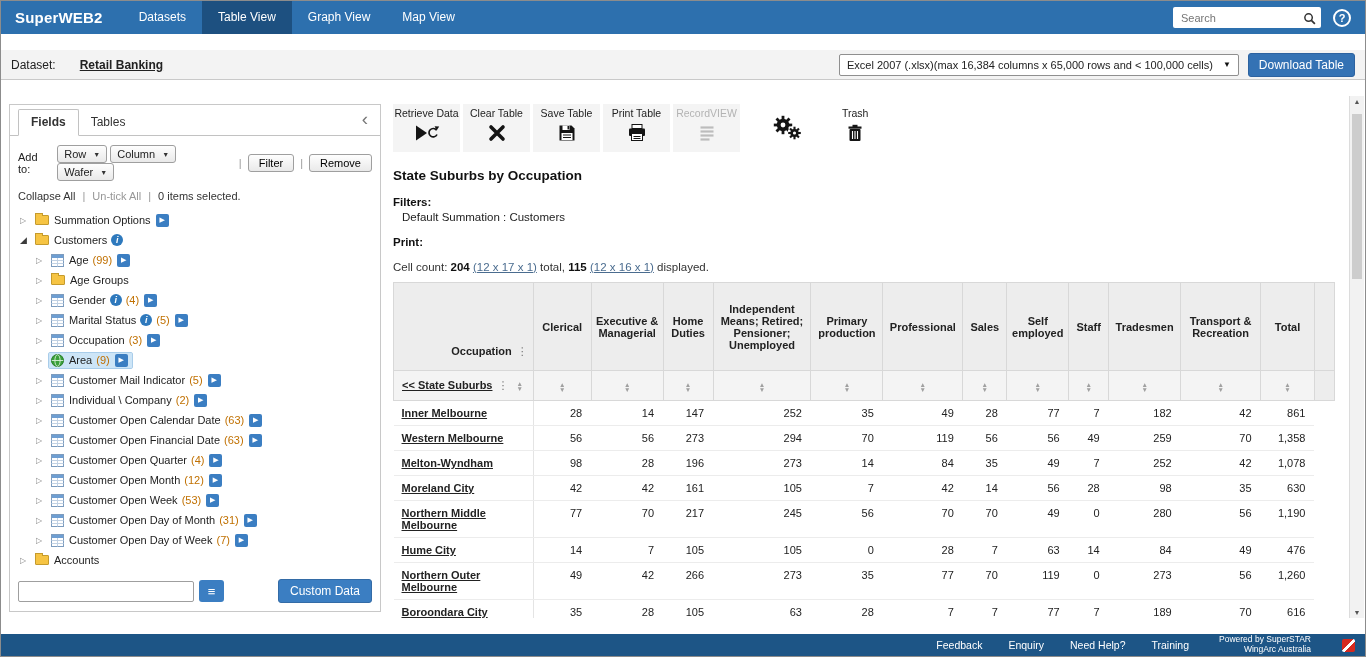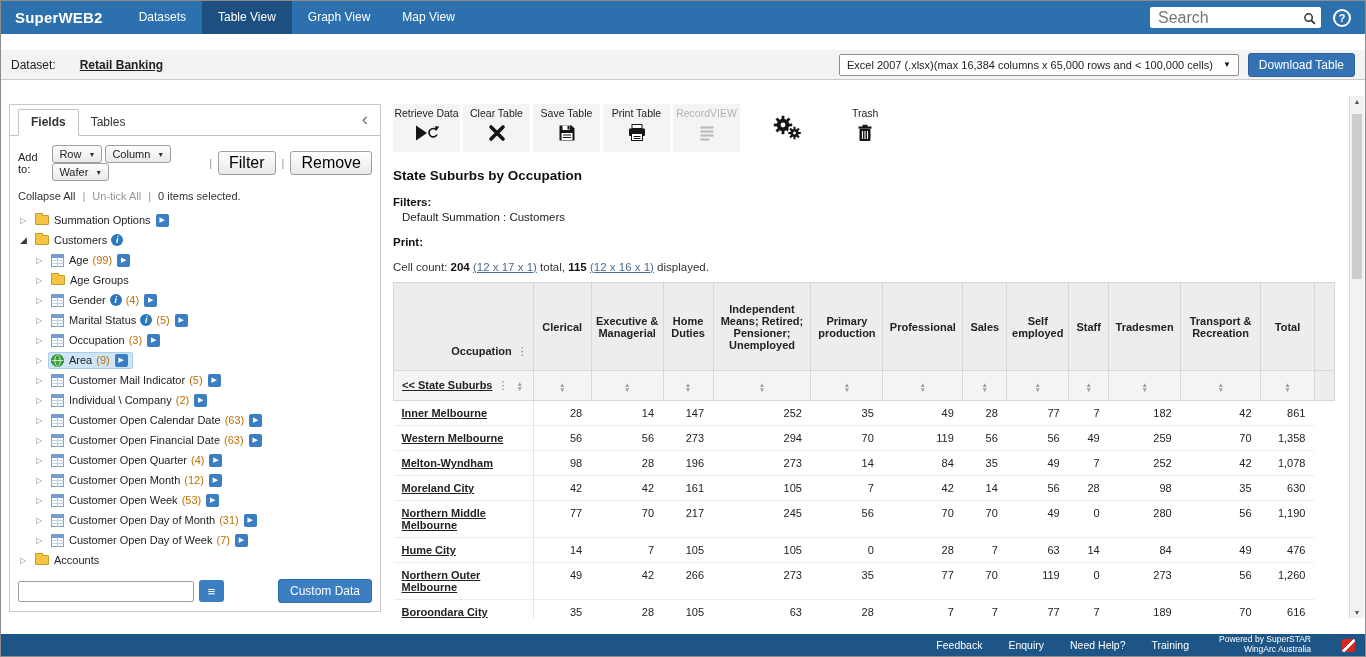--- a/index.html
+++ b/index.html
@@ -8,21 +8,21 @@
   .window { width:1366px; height:657px; border:1px solid #8c8c8c; display:flex; flex-direction:column; background:#fff; position:relative; overflow:hidden;gap:16px; }
 
   
   .topnav { flex:0 0 33px; background:#2d70ae; display:flex; align-items:center; color:#fff; }
   .logo { font-size:15px; font-weight:bold; padding:0 20px 0 14px; letter-spacing:.2px; }
   .nav-items { display:flex; height:33px; }
   .nav-item { font-size:12px; padding:0 16px; line-height:33px; cursor:pointer; white-space:nowrap; }
   .nav-item.active { background:#1d5080; }
   .nav-right { margin-left:auto; display:flex; align-items:center; }
   .search-wrap { position:relative; }
-  .search-wrap input { width:171px; height:21px; border:none; border-radius:2px; font-size:16px; padding:0 24px 0 8px; color:#333; }
+  .search-wrap input { width:148px; height:21px; border:none; border-radius:2px; font-size:11px; padding:0 24px 0 8px; color:#333; }
   .search-icon { position:absolute; right:5px; top:4px; }
   .help-circle { width:18px; height:18px; border:2px solid #fff; border-radius:50%; display:flex; align-items:center; justify-content:center; font-size:11px; font-weight:bold; margin:0 14px 0 12px; cursor:pointer; }
 
   
   .dataset-bar { flex:0 0 30px; background:#f3f3f3; border-bottom:1px solid #c9c9c9; display:flex; align-items:center; padding:0 6px 0 10px; font-size:12px; color:#222; }
   .ds-label { font-weight:normal; margin-right:24px; }
   .ds-name { font-weight:bold; text-decoration:underline; color:#222; cursor:pointer; }
   .export-select { margin-left:auto; background:#fff; border:1px solid #8f8f8f; border-radius:2px; height:22px; display:flex; align-items:center; font-size:11px; padding:0 7px; gap:10px; cursor:pointer; white-space:nowrap; }
   .export-caret { font-size:8px; color:#111; }
   .download-btn { margin:0 4px 0 9px; background:#3472b4; border:1px solid #2c62a0; color:#fff; font-size:12px; padding:4px 10px; border-radius:3px; cursor:pointer; white-space:nowrap; }
@@ -32,21 +32,21 @@
 
   
   .left-panel { flex:0 0 372px; margin:8px 0 6px 8px; border:1px solid #c8c8c8; background:#fff; display:flex; flex-direction:column; min-height:0; }
   .panel-tabs { position:relative; border-bottom:1px solid #c2c2c2; display:flex; align-items:flex-end; padding:5px 8px 0 8px; height:31px; flex:0 0 31px; }
   .tab { font-size:12px; padding:5px 12px 6px 12px; color:#333; cursor:pointer; }
   .tab.active { font-weight:bold; background:#fff; border:1px solid #c2c2c2; border-bottom:1px solid #fff; margin-bottom:-1px; border-radius:2px 2px 0 0; }
   .collapse-chevron { position:absolute; right:12px; top:4px; font-size:19px; color:#777; cursor:pointer; line-height:20px; }
   .addto-row { display:flex; align-items:center; gap:5px; padding:9px 8px 0 8px; font-size:11px; color:#222; flex:0 0 auto; }
   .mini-select { border:1px solid #9f9f9f; border-radius:3px; background:linear-gradient(#fefefe,#e9e9e9); padding:2px 6px; display:inline-flex; align-items:center; gap:7px; cursor:pointer; }
   .mini-caret { font-size:7px; color:#333; }
-  .mini-btn { border:1px solid #9f9f9f; border-radius:3px; background:linear-gradient(#fefefe,#e9e9e9); padding:2px 10px; font-size:16px; cursor:pointer; }
+  .mini-btn { border:1px solid #9f9f9f; border-radius:3px; background:linear-gradient(#fefefe,#e9e9e9); padding:2px 10px; font-size:11px; cursor:pointer; }
   .sep { color:#999; margin:0 1px; }
   .links-row { display:flex; align-items:center; gap:6px; padding:9px 8px 2px 8px; font-size:11px; color:#333; flex:0 0 auto; }
   .plain-link { cursor:pointer; color:#333; }
   .gray-link { cursor:pointer; color:#979797; }
 
   .tree { flex:1; overflow:hidden; padding:6px 0 0 2px; font-size:11px; color:#222; }
   .tree-row { display:flex; align-items:center; height:20px; white-space:nowrap; }
   .caret { width:13px; color:#8a8a8a; font-size:8px; cursor:pointer; flex:0 0 13px; }
   .caret.down { color:#3c3c3c; font-size:9px; }
   .t-wrap { display:inline-flex; align-items:center; padding:1px 4px 1px 2px; border-radius:1px; }
@@ -66,21 +66,21 @@
 
   
   .main { flex:1; min-width:0; padding:8px 2px 0 12px; font-size:11px; color:#222; overflow:hidden; }
   .toolbar { display:flex; align-items:flex-start; gap:3px; }
   .tool-card { background:#f4f4f4; width:67px; height:48px; display:flex; flex-direction:column; align-items:center; padding-top:3px; cursor:pointer; }
   .tlabel { font-size:10.5px; color:#222; white-space:nowrap; }
   .ticon { margin-top:4px; }
   .tool-card.disabled { cursor:default; }
   .tool-card.disabled .tlabel { color:#b3b3b3; }
   .gear-wrap { margin-left:28px; margin-top:10px; cursor:pointer; }
-  .trash-wrap { margin-left:46px; display:flex; flex-direction:column; align-items:center; padding-top:3px; cursor:pointer; }
+  .trash-wrap { margin-left:36px; display:flex; flex-direction:column; align-items:center; padding-top:3px; cursor:pointer; }
 
   .table-title { font-size:13.5px; font-weight:bold; margin-top:16px; color:#111; }
   .filters-label, .wafers-label { font-weight:bold; font-size:11.5px; margin-top:13px; color:#111; }
   .filters-value { font-size:11.5px; margin-top:3px; padding-left:9px; }
   .cellcount { margin-top:13px; font-size:11.5px; color:#333; }
   .cellcount b { color:#111; }
   .cc-link { text-decoration:underline; color:#4a6c8f; cursor:pointer; }
 
   .table-wrap { margin-top:9px; width:942px; height:381px; overflow:hidden; }
   table { border-collapse:collapse; table-layout:fixed; }

